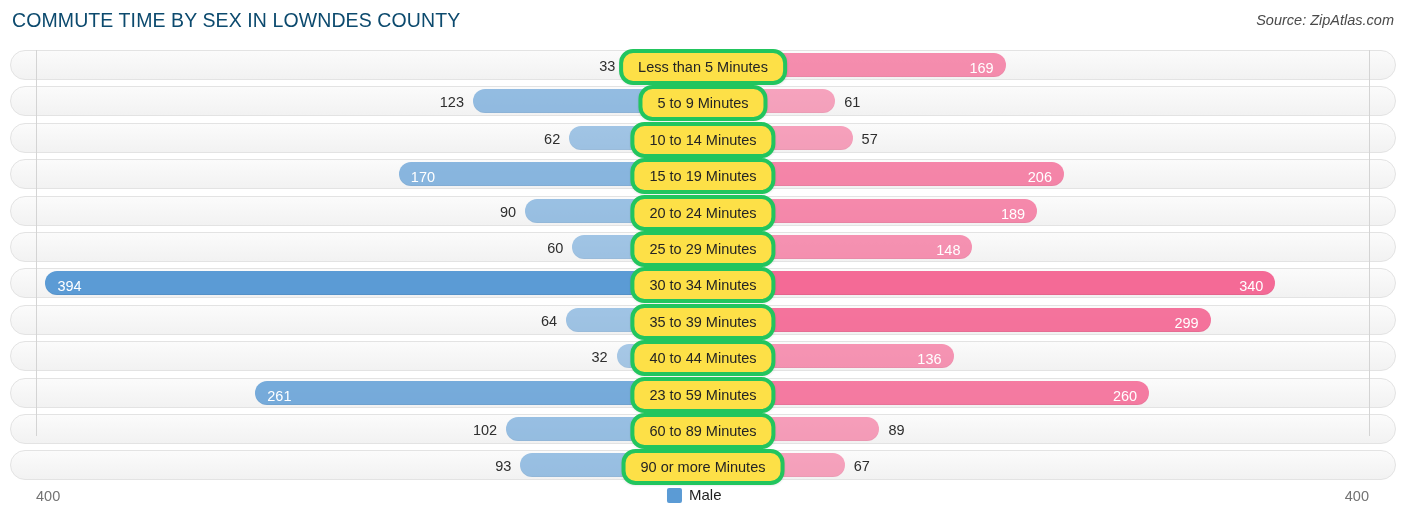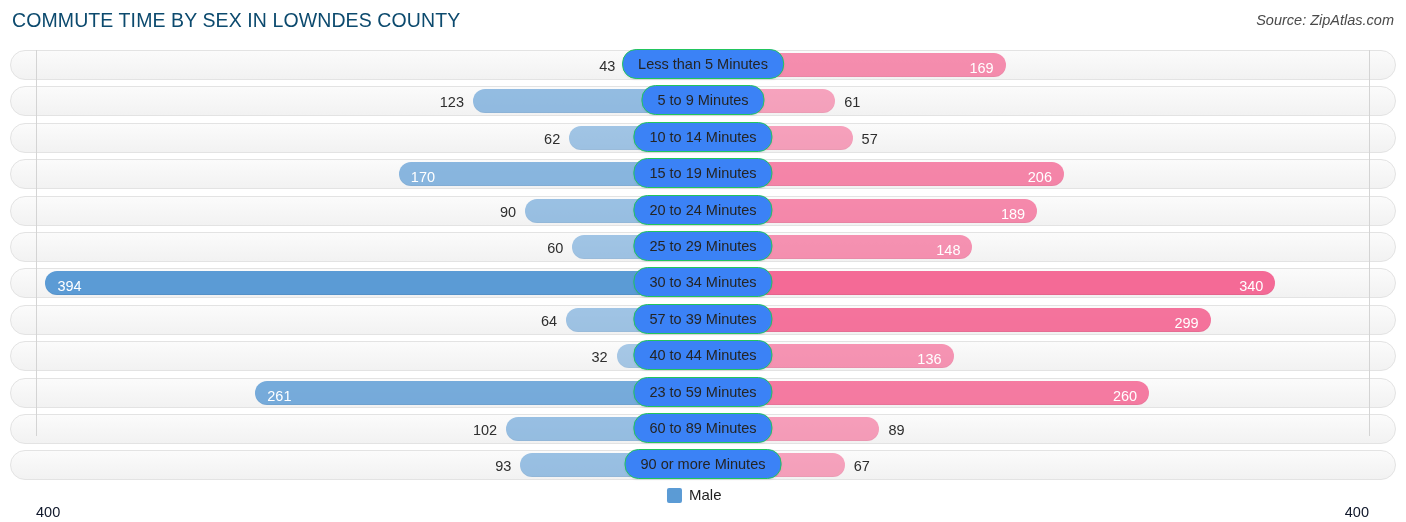--- a/index.html
+++ b/index.html
@@ -153,44 +153,43 @@
 
   
   .pill {
     position: absolute;
     left: 50%;
     top: -1px;
     transform: translateX(-50%);
     height: 28px;
     line-height: 28px;
     padding: 0 15px;
-    background: #3b82f6;
-    border: 1px solid #22c55e;
+    background: #fde047;
+    border: 4px solid #22c55e;
     border-radius: 14px;
     font-size: 14.5px;
     color: #242424;
     white-space: nowrap;
     z-index: 5;
     box-shadow: 0 1px 2px rgba(0,0,0,0.07);
   }
 
   
   .footer {
     position: absolute;
     left: 0;
     top: 484px;
     width: 1406px;
     height: 30px;
   }
   .axis-max {
     position: absolute;
     top: 4px;
     font-size: 14.5px;
-    color: #0f172a;
-    margin-top: 16px;
+    color: #737373;
   }
   .axis-max.left  { left: 36px; }
   .axis-max.right { right: 37px; }
 
   .legend {
     position: absolute;
     left: 50%;
     top: 2px;
     transform: translateX(-50%);
     display: flex;
@@ -225,21 +224,21 @@
   </div>
 
   <div class="plot">
     <div class="axis-line left"></div>
     <div class="axis-line right"></div>
     <div class="rows" id="rows-host">
         <div class="row">
           <div class="track"></div>
           <div class="half left">
             <div class="bar male" style="width:42.5925px;opacity:0.516"></div>
-            <div class="val male-out" style="right:51.5925px">43</div>
+            <div class="val male-out" style="right:51.5925px">33</div>
           </div>
           <div class="half right">
             <div class="bar female" style="width:266.59749999999997px;opacity:0.703"></div>
             <div class="val-in" style="left:254.59749999999997px;transform:translateX(-100%)">169</div>
           </div>
           <div class="pill">Less than 5 Minutes</div>
         </div>
         <div class="row">
           <div class="track"></div>
           <div class="half left">
@@ -315,21 +314,21 @@
         <div class="row">
           <div class="track"></div>
           <div class="half left">
             <div class="bar male" style="width:100.96000000000001px;opacity:0.564"></div>
             <div class="val male-out" style="right:109.96000000000001px">64</div>
           </div>
           <div class="half right">
             <div class="bar female" style="width:471.6725px;opacity:0.875"></div>
             <div class="val-in" style="left:459.6725px;transform:translateX(-100%)">299</div>
           </div>
-          <div class="pill">57 to 39 Minutes</div>
+          <div class="pill">35 to 39 Minutes</div>
         </div>
         <div class="row">
           <div class="track"></div>
           <div class="half left">
             <div class="bar male" style="width:50.480000000000004px;opacity:0.522"></div>
             <div class="val male-out" style="right:59.480000000000004px">32</div>
           </div>
           <div class="half right">
             <div class="bar female" style="width:214.54000000000002px;opacity:0.659"></div>
             <div class="val-in" style="left:202.54000000000002px;transform:translateX(-100%)">136</div>

